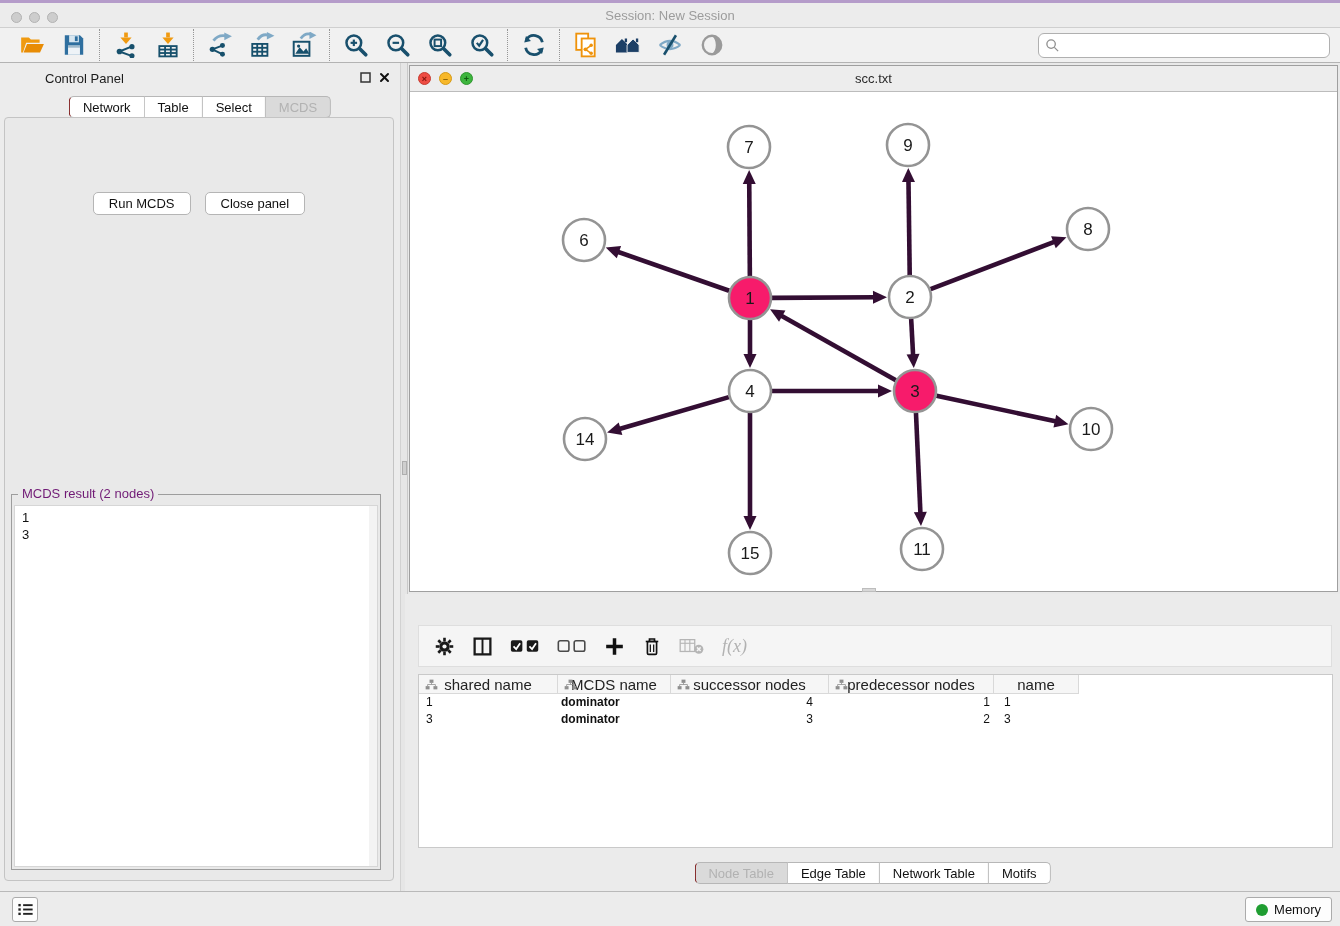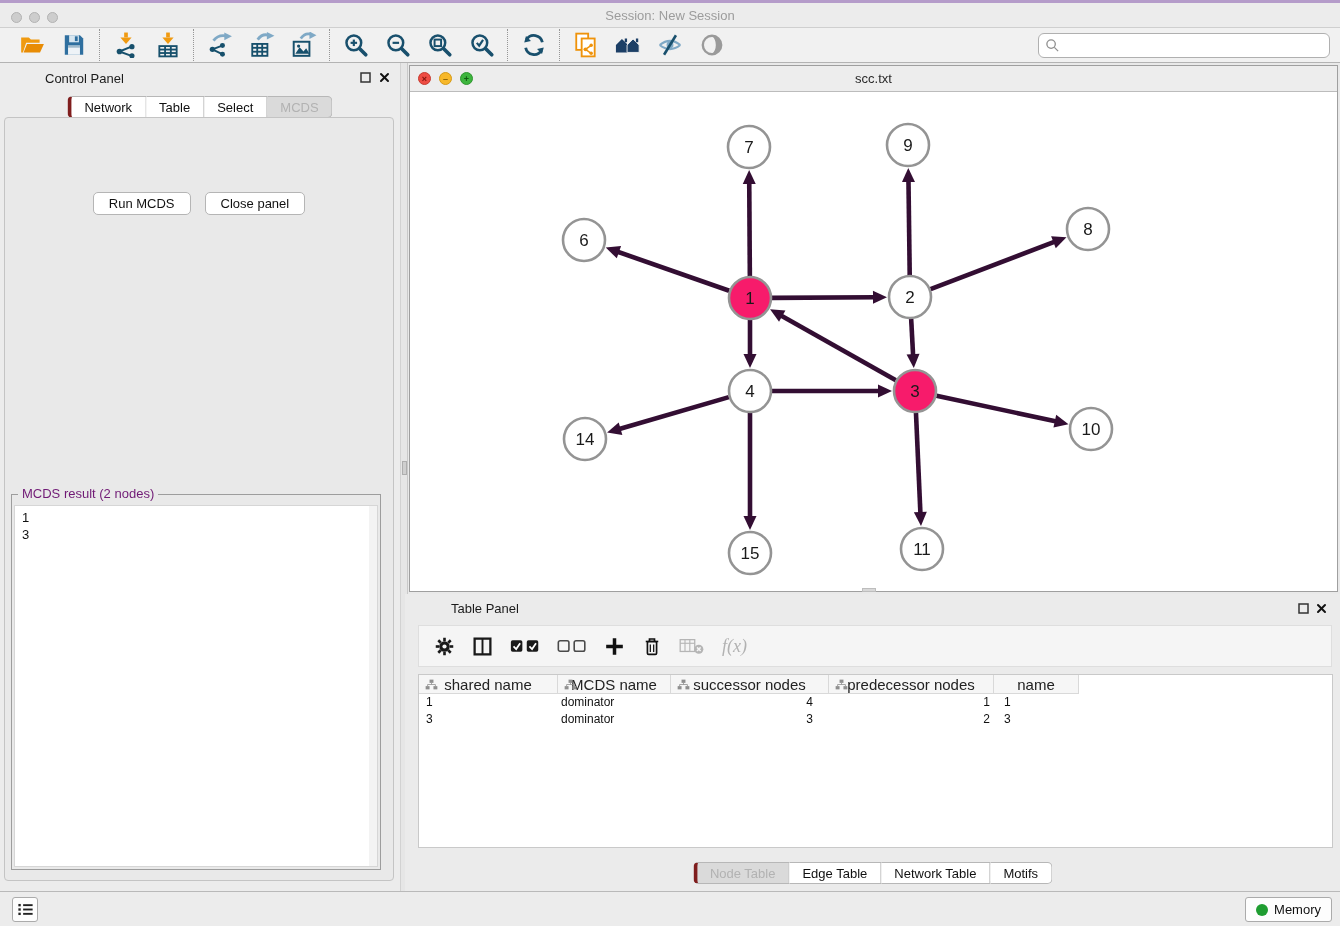--- a/index.html
+++ b/index.html
@@ -24,21 +24,21 @@
   
   #control-panel { position:absolute; left:0; top:63px; width:400px; bottom:35px; background:#ececec; }
   .panel-head { position:relative; height:30px; }
   .panel-head .ph-title { position:absolute; left:13px; top:8px; font-size:13px; color:#1b1b1b;margin-left:32px; }
   .ph-float { position:absolute; top:9px; width:11px; height:11px; }
   .ph-close { position:absolute; top:9px; width:11px; height:11px; }
   #control-panel .ph-float { right:29px; } #control-panel .ph-close { right:10px; }
 
   .seg { display:flex; }
   .seg .segbtn { font-family:"Liberation Sans",sans-serif; font-size:13px; color:#111; background:#fff; border:1px solid #b7b7b7; border-left:none; height:22px; padding:0 13px; cursor:default; }
-  .seg .segbtn:first-child { border-left:4px solid #7f1d1d; border-radius:5px 0 0 5px;text-align:right; }
+  .seg .segbtn:first-child { border-left:1px solid #7f1d1d; border-radius:5px 0 0 5px;text-align:right; }
   .seg .segbtn:last-child { border-radius:0 5px 5px 0; }
   .seg .segbtn.sel { background:#dadada; color:#b2b2b2; }
   #cp-tabs { position:absolute; top:33px; left:50%; transform:translateX(-50%); }
 
   #cp-body { position:absolute; left:4px; right:6px; top:54px; bottom:10px; background:#e9e9e9; border:1px solid #c4c4c4; border-radius:4px; }
   #opt-label { position:absolute; top:22px; left:0; right:0; text-align:center; font-size:13px; color:#111; }
   #criterion-select { position:absolute; top:40px; left:40px; width:308px; height:25px; background:#fff; border:1px solid #b7b7b7; border-radius:6px; display:flex; align-items:center; font-size:13px; color:#111; padding-left:9px; }
   #criterion-select .chev { margin-left:auto; margin-right:6px; }
   #cp-btnrow { position:absolute; top:74px; left:0; right:0; display:flex; justify-content:center; gap:14px; }
   .mac-btn { font-family:"Liberation Sans",sans-serif; background:#fff; border:1px solid #b5b5b5; border-radius:5px; font-size:13px; color:#111; height:23px; padding:0 15px; cursor:default; }
@@ -73,21 +73,21 @@
   .fx { font-family:"Liberation Serif", serif; font-style:italic; font-size:18px; color:#b2b2b2; }
 
   #tp-table { position:absolute; top:80px; left:13px; right:7px; height:174px; background:#fff; border:1px solid #c9c9c9; overflow:hidden; }
   #tp-thead { display:flex; width:660px; height:19px; background:#f6f6f6; border-bottom:1px solid #d9d9d9; }
   .th { position:relative; height:100%; border-right:1px solid #d9d9d9; display:flex; align-items:center; }
   .th .tree { position:absolute; left:6px; top:4px; }
   .th .lbl { width:100%; text-align:center; font-size:15px; color:#222; }
   .tr { display:flex; width:660px; height:17px; }
   .td { font-size:12px; color:#111; line-height:17px; white-space:nowrap; overflow:hidden; }
   .c0 { width:139px; } .c1 { width:113px; } .c2 { width:158px; } .c3 { width:165px; } .c4 { width:85px; }
-  .td.c0 { padding-left:7px; } .td.c1 { padding-left:3px; }
+  .td.c0 { padding-left:7px; } .td.c1 { padding-left:3px;font-weight:bold; }
   .td.c2 { text-align:right; padding-right:16px; } .td.c3 { text-align:right; padding-right:4px; }
   .td.c4 { padding-left:10px; }
   #tp-tabs { position:absolute; top:268px; left:50%; transform:translateX(-50%); }
 
   
   #statusbar { position:absolute; bottom:0; left:0; right:0; height:35px; background:#ececec; border-top:1px solid #b9b9b9; }
   #list-btn { position:absolute; left:12px; top:5px; width:26px; height:25px; background:#fdfdfd; border:1px solid #ababab; border-radius:3px; display:flex; align-items:center; justify-content:center; }
   #memory-btn { position:absolute; right:8px; top:5px; height:25px; background:#fdfdfd; border:1px solid #ababab; border-radius:3px; display:flex; align-items:center; gap:6px; padding:0 10px; font-size:13px; color:#111; }
   #memory-dot { width:12px; height:12px; border-radius:50%; }
 </style>
@@ -370,32 +370,20 @@
         <circle cx="175" cy="347" r="21" fill="#ffffff" stroke="#949494" stroke-width="2.6"></circle>
         <text x="175" y="353" text-anchor="middle" font-size="17" fill="#1a1a1a" font-family="&quot;Liberation Sans&quot;, sans-serif">14</text>
         <circle cx="340" cy="461" r="21" fill="#ffffff" stroke="#949494" stroke-width="2.6"></circle>
         <text x="340" y="467" text-anchor="middle" font-size="17" fill="#1a1a1a" font-family="&quot;Liberation Sans&quot;, sans-serif">15</text>
       </svg>
   </div>
   <div id="nw-grip"></div>
 </div>
 
 <div id="table-panel">
-  <div id="tp-head" class="panel-head">
-    <span class="ph-title">Table Panel</span>
-    <svg class="ph-float" viewBox="0 0 11 11">
-        <rect x="1" y="1" width="9" height="9" fill="none" stroke="#333" stroke-width="1.5"></rect>
-      </svg>
-    <svg class="ph-close" viewBox="0 0 11 11">
-        <g stroke="#111" stroke-width="2" stroke-linecap="round">
-          <line x1="2" y1="2" x2="9" y2="9"></line>
-          <line x1="9" y1="2" x2="2" y2="9"></line>
-        </g>
-      </svg>
-  </div>
   <div id="tp-toolbar">
     <button class="tpbtn">
         <svg width="21" height="21" viewBox="0 0 24 24">
           <g stroke="#1a1a1a" stroke-width="3">
             <line x1="12" y1="2" x2="12" y2="6"></line>
             <line x1="12" y1="18" x2="12" y2="22"></line>
             <line x1="2" y1="12" x2="6" y2="12"></line>
             <line x1="18" y1="12" x2="22" y2="12"></line>
             <line x1="4.9" y1="4.9" x2="7.7" y2="7.7"></line>
             <line x1="16.3" y1="16.3" x2="19.1" y2="19.1"></line>

